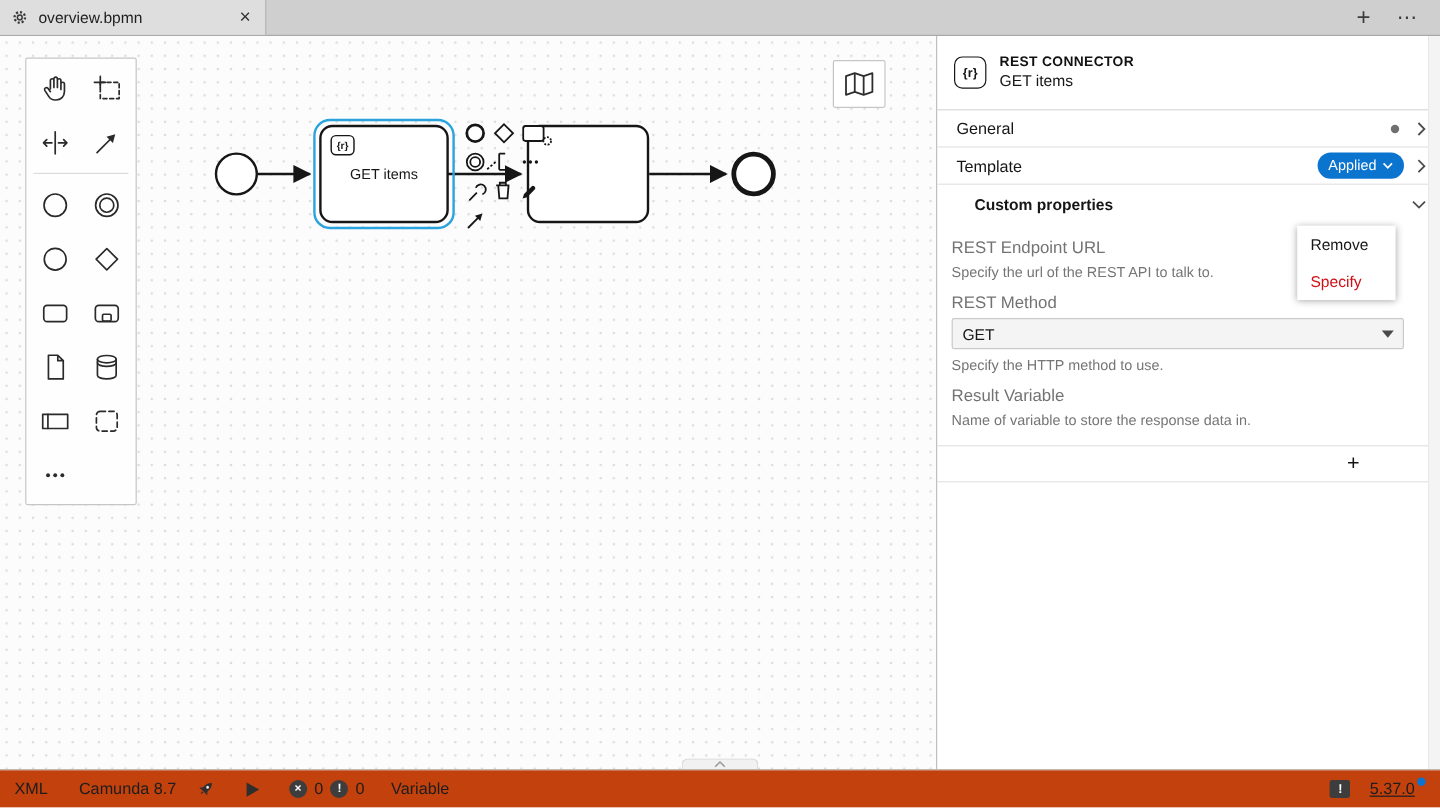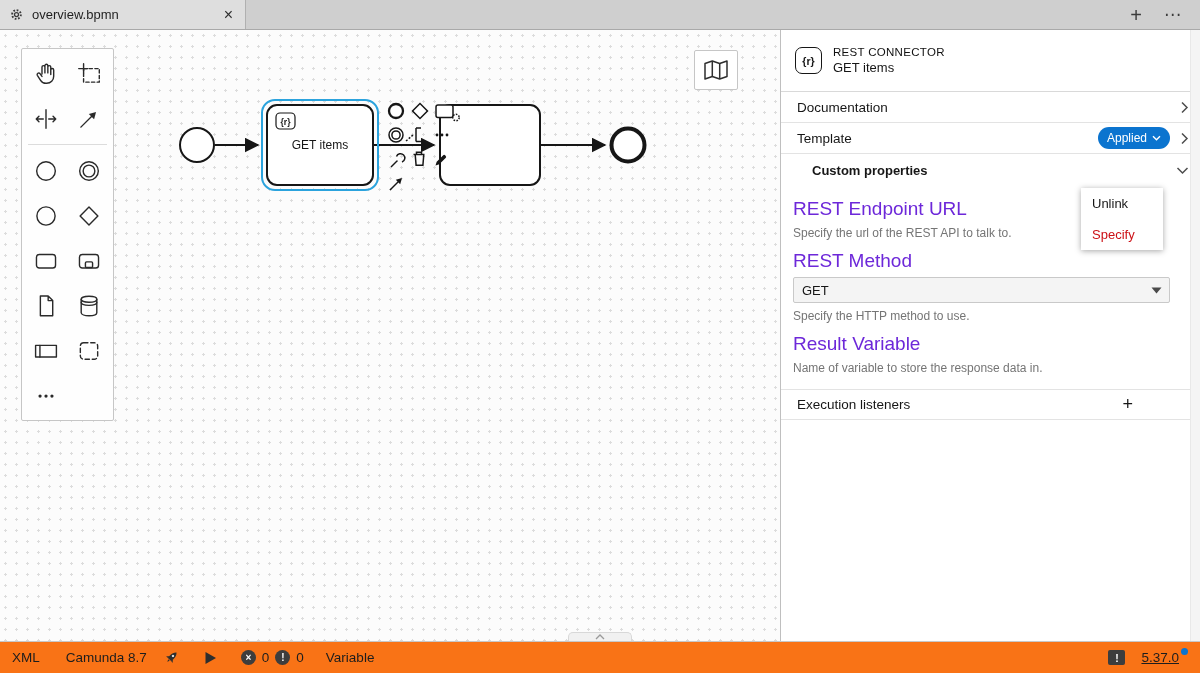--- a/index.html
+++ b/index.html
@@ -3,21 +3,21 @@
 <meta charset="utf-8">
 <style>
   * { margin:0; padding:0; box-sizing:border-box; }
   html,body { width:1200px; height:673px; }
   body { font-family:"Liberation Sans","DejaVu Sans",sans-serif; font-size:13px; color:#161616;
          background:#fff; position:relative; overflow:hidden; }
 
   
   .tabbar { position:absolute; top:0; left:0; right:0; height:30px; background:#cfcfcf;
             border-bottom:1px solid #a9a9a9; display:flex; align-items:stretch; }
-  .tab { width:246px; background:#dedede; border-right:1px solid #b0b0b0; display:flex;
+  .tab { width:222px; background:#dedede; border-right:1px solid #b0b0b0; display:flex;
          align-items:center; gap:8px; padding:0 9px; cursor:pointer; }
   .tab-label { flex:1; font-size:13px; color:#1f1f1f; white-space:nowrap; overflow:hidden; }
   .tab-close { color:#2e2e2e; font-size:16px; line-height:1; cursor:pointer; padding:0 3px; }
   .tabbar-actions { margin-left:auto; display:flex; align-items:center; gap:22px; padding:0 18px; color:#3c3c3c; }
   .tb-new { font-size:20px; line-height:1; cursor:pointer; }
   .tb-overflow { font-size:17px; letter-spacing:1px; cursor:pointer; }
 
   
   .canvas { position:absolute; top:30px; left:0; width:780px; height:611px;
             background-color:#fcfcfc;
@@ -53,52 +53,52 @@
 
   
   .panel { position:absolute; top:30px; right:0; width:420px; height:611px; background:#fff;
            border-left:1px solid #bfbfbf; }
   .panel-scrolltrack { position:absolute; right:0; top:0; bottom:0; width:10px; background:#f4f4f4;
                        border-left:1px solid #e8e8e8; }
   .panel-header { display:flex; align-items:center; gap:11px; padding:0 14px; height:62px;
                   border-bottom:1px solid #d9d9d9; }
   .ph-badge { width:27px; height:27px; border:1.6px solid #161616; border-radius:7px; flex:none;
               display:flex; align-items:center; justify-content:center; font-size:10.5px; font-weight:bold; }
-  .ph-title { font-size:11.5px; font-weight:normal; letter-spacing:.3px; color:#111; }
+  .ph-title { font-size:11.5px; font-weight:bold; letter-spacing:.3px; color:#111; }
   .ph-sub { font-size:13px; margin-top:2px; }
 
   .prow { display:flex; align-items:center; height:31px; padding:0 11px 0 16px;
           border-bottom:1px solid #e3e3e3; cursor:pointer; }
   .prow-label { flex:1; font-size:13.5px; }
   .prow.custom { height:32px; border-bottom:none; }
   .prow.custom .prow-label { font-weight:bold; font-size:13px;margin-left:15px; }
   .section-dot { width:7px; height:7px; border-radius:50%; background:#6f6f6f; margin-right:14px; }
   .pill { background:#0b74cf; color:#fff; font-size:12px; border-radius:11px; padding:4px 9px;
           display:flex; align-items:center; gap:5px; margin-right:10px; cursor:pointer; }
   .chev { flex:none; }
 
   .fields { padding:2px 30px 14px 12px; }
-  .f-label { font-size:19px; color:#6d28d9; margin:10px 0 5px; }
+  .f-label { font-size:14px; color:#737373; margin:10px 0 5px; }
   .f-input { display:block; width:100%; height:26px; background:#f4f4f4; border:1px solid #c9c9c9;
              border-radius:2px; padding:0 8px; font-family:"Liberation Sans",sans-serif;
              font-size:13px; color:#161616; }
   .f-help { font-size:12px; color:#757575; margin-top:6px; }
   .select-wrap { position:relative; }
   .f-select { appearance:none; -webkit-appearance:none; padding-right:24px; }
   .select-caret { position:absolute; right:8px; top:10px; pointer-events:none; }
   .prow.listeners { border-top:1px solid #e3e3e3; }
   .add-btn { font-size:18px; color:#161616; margin-left:auto; margin-right:56px; cursor:pointer; }
 
   .template-menu { position:absolute; top:158px; right:37px; width:82px; background:#fff;
                    box-shadow:0 1px 6px rgba(0,0,0,.35); z-index:6; }
   .menu-item { padding:8px 11px; font-size:13px; cursor:pointer; color:#161616; }
   .menu-item.remove { color:#cc1016; }
 
   
-  .statusbar { position:absolute; bottom:0; left:0; right:0; height:32px; background:#f97316;
+  .statusbar { position:absolute; bottom:0; left:0; right:0; height:32px; background:#c2410c;
                border-top:1px solid #c8c8c8; display:flex; align-items:center; padding:0 12px;
                font-size:13.5px; color:#1d1d1d; }
   .sb-xml { margin-right:26px; cursor:pointer; }
   .sb-engine { margin-right:16px; cursor:pointer; }
   .sb-icon { display:flex; align-items:center; margin-right:24px; cursor:pointer; }
   .badge-circle { width:15px; height:15px; border-radius:50%; background:#3d3d3d; color:#fff;
                   display:inline-flex; align-items:center; justify-content:center;
                   font-size:10px; font-weight:bold; line-height:1; }
   .sb-problems { display:flex; align-items:center; gap:6px; margin-right:22px; cursor:pointer; }
   .sb-variables { cursor:pointer; }
@@ -292,27 +292,28 @@
 <div class="panel">
 
   <div class="panel-header">
     <div class="ph-badge">{r}</div>
     <div>
       <div class="ph-title">REST CONNECTOR</div>
       <div class="ph-sub">GET items</div>
     </div>
   </div>
 
-
   <div class="prow">
-    <span class="prow-label">Documentation</span>
+    <span class="prow-label">General</span>
+    <span class="section-dot"></span>
     <svg class="chev" width="9" height="13" viewBox="0 0 9 13">
       <path d="M2 1.5 L7 6.5 L2 11.5" fill="none" stroke="#4d4d4d" stroke-width="1.5"></path>
     </svg>
   </div>
+
 
   <div class="prow">
     <span class="prow-label">Template</span>
     <span class="pill">
       <span>Applied</span>
       <svg width="9" height="6" viewBox="0 0 9 6">
         <path d="M1 1.2 L4.5 4.8 L8 1.2" fill="none" stroke="#fff" stroke-width="1.4"></path>
       </svg>
     </span>
     <svg class="chev" width="9" height="13" viewBox="0 0 9 13">
@@ -344,26 +345,25 @@
       </div>
       <div class="f-help">Specify the HTTP method to use.</div>
     </div>
     <div>
       <div class="f-label">Result Variable</div>
       <div class="f-help">Name of variable to store the response data in.</div>
     </div>
   </div>
 
   <div class="prow listeners">
-    <span class="prow-label">Execution listeners</span>
     <span class="add-btn">+</span>
   </div>
 
   <div class="template-menu">
-    <div class="menu-item">Unlink</div>
+    <div class="menu-item">Remove</div>
     <div class="menu-item remove">Specify</div>
   </div>
 
   <div class="panel-scrolltrack"></div>
 </div>
 
 <div class="statusbar">
   <span class="sb-xml">XML</span>
   <span class="sb-engine">Camunda 8.7</span>
   <span class="sb-icon">

